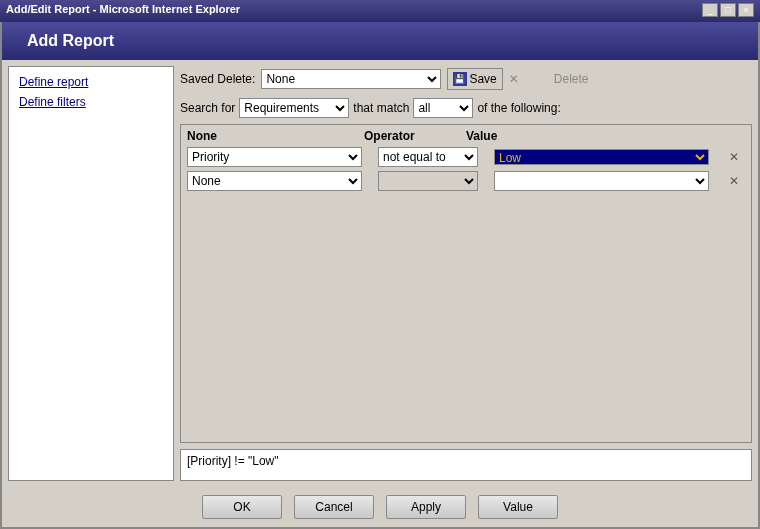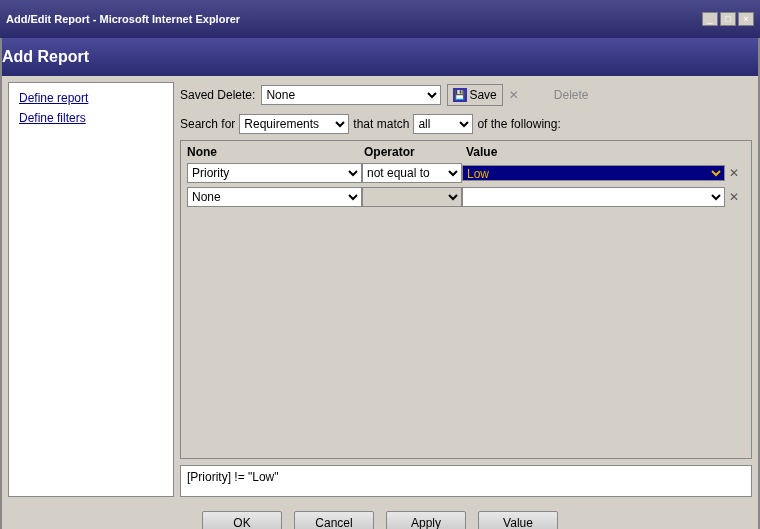--- a/index.html
+++ b/index.html
@@ -9,24 +9,23 @@
       background: #d4d0c8;
       width: 760px;
       height: 529px;
       overflow: hidden;
     }
 
     
     .title-bar {
       background: linear-gradient(to bottom, #4a4a8c, #2b2b6b);
       color: white;
-      padding: 19px 6px;
+      padding: 3px 6px;
       display: flex;
       justify-content: space-between;
-      align-items: center;
       height: 22px;
     }
     .title-bar-text {
       font-size: 11px;
       font-weight: bold;
     }
     .title-bar-buttons {
       display: flex;
       gap: 2px;
     }
@@ -48,21 +47,21 @@
       border-top: none;
       background: #d4d0c8;
       height: calc(529px - 22px);
       display: flex;
       flex-direction: column;
     }
 
     
     .window-header {
       background: linear-gradient(to bottom, #4b4b9a, #2a2a70);
-      padding: 6px 0;
+      padding: 6px 25px;
       color: white;
       font-size: 16px;
       font-weight: bold;
       height: 38px;
       display: flex;
       align-items: center;
     }
 
     
     .content-area {
@@ -162,21 +161,21 @@
       grid-template-columns: 175px 100px 1fr 20px;
       gap: 2px;
       padding: 4px 6px 2px 6px;
       font-size: 12px;
       font-weight: bold;
     }
 
     .filter-row {
       display: grid;
       grid-template-columns: 175px 100px 1fr 20px;
-      gap: 0;
+      gap: 16px;
       padding: 2px 6px;
       align-items: center;
     }
 
     .filter-select {
       height: 20px;
       font-size: 12px;
       border: 1px solid #888;
       background: white;
       width: 100%;

